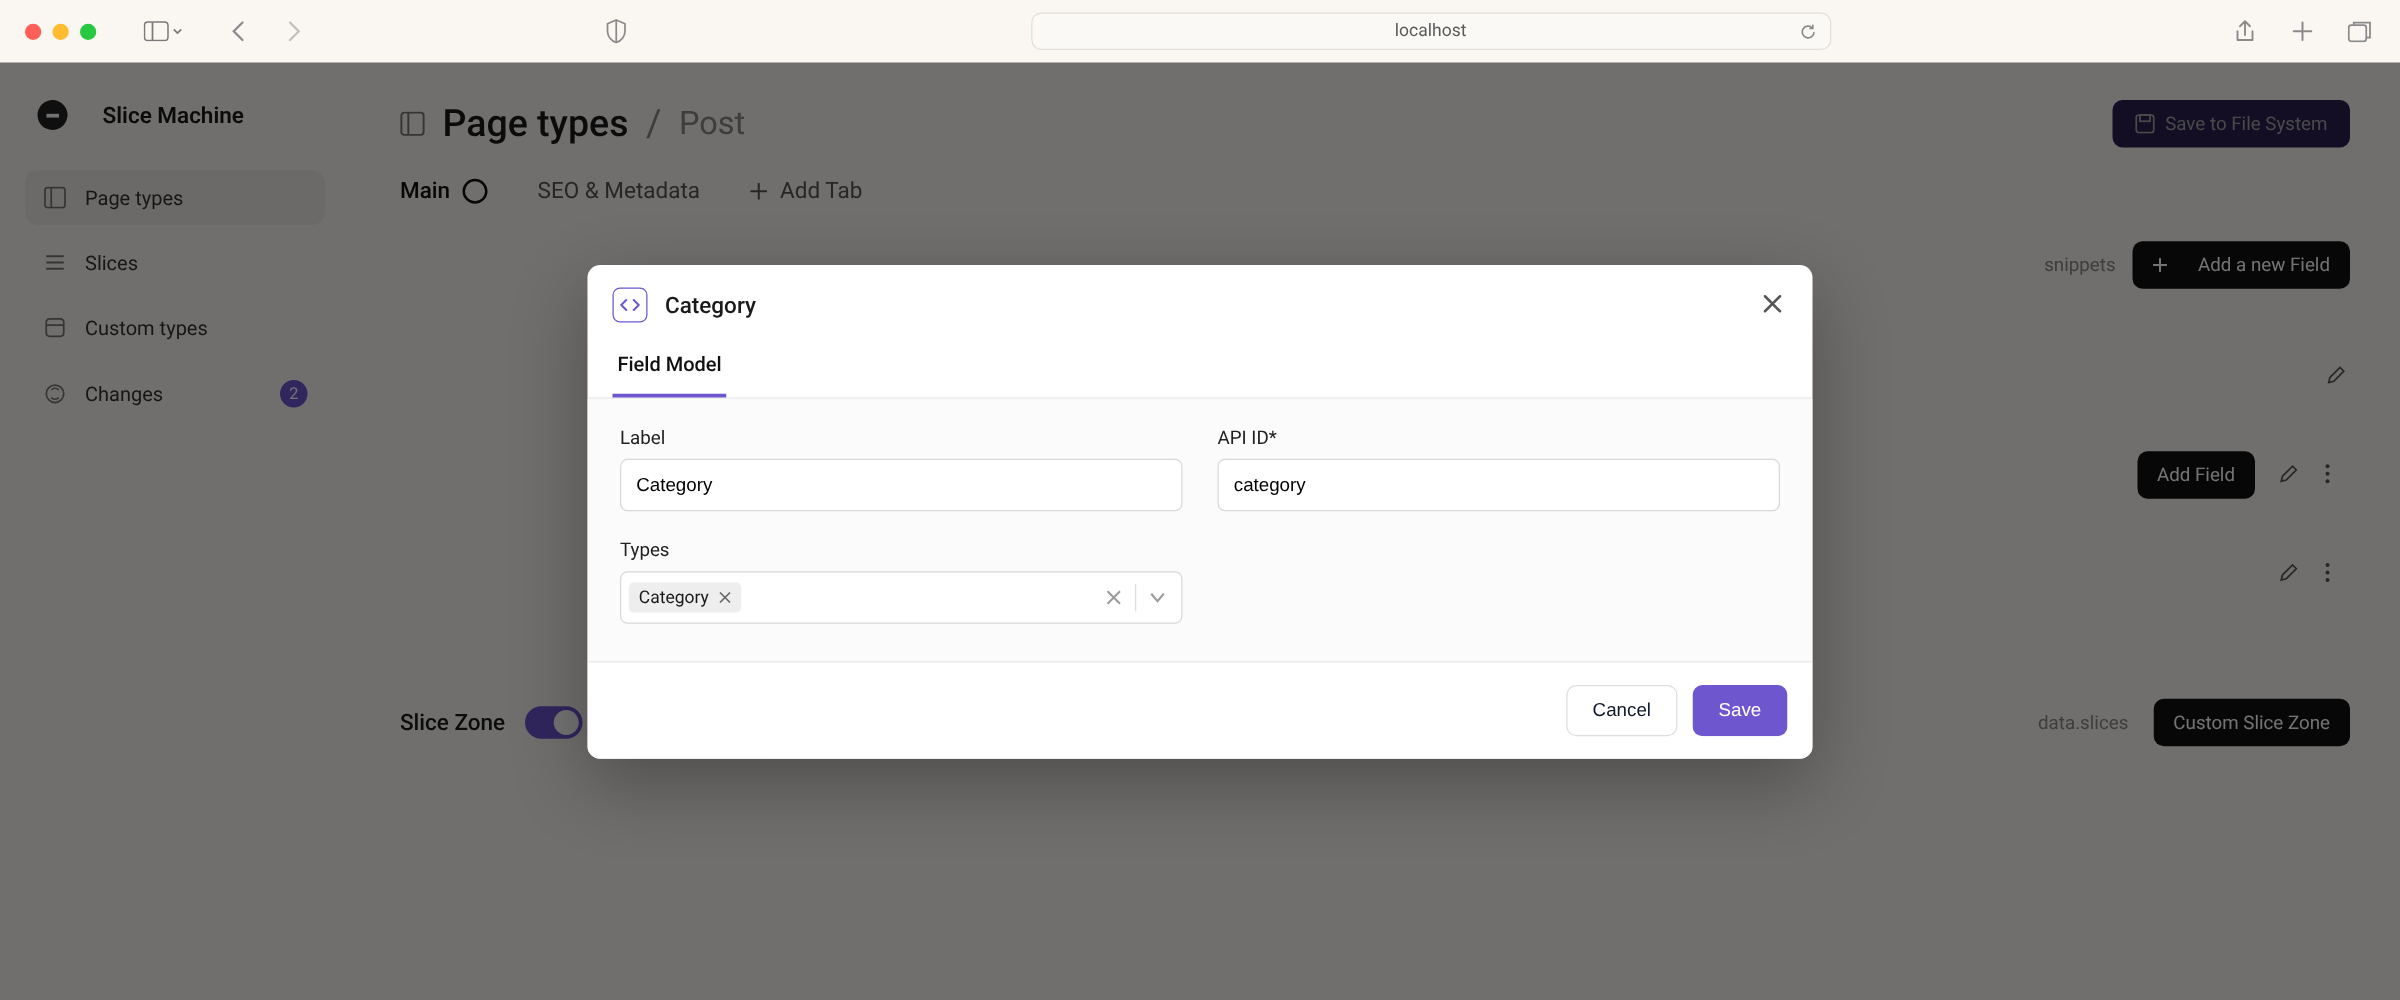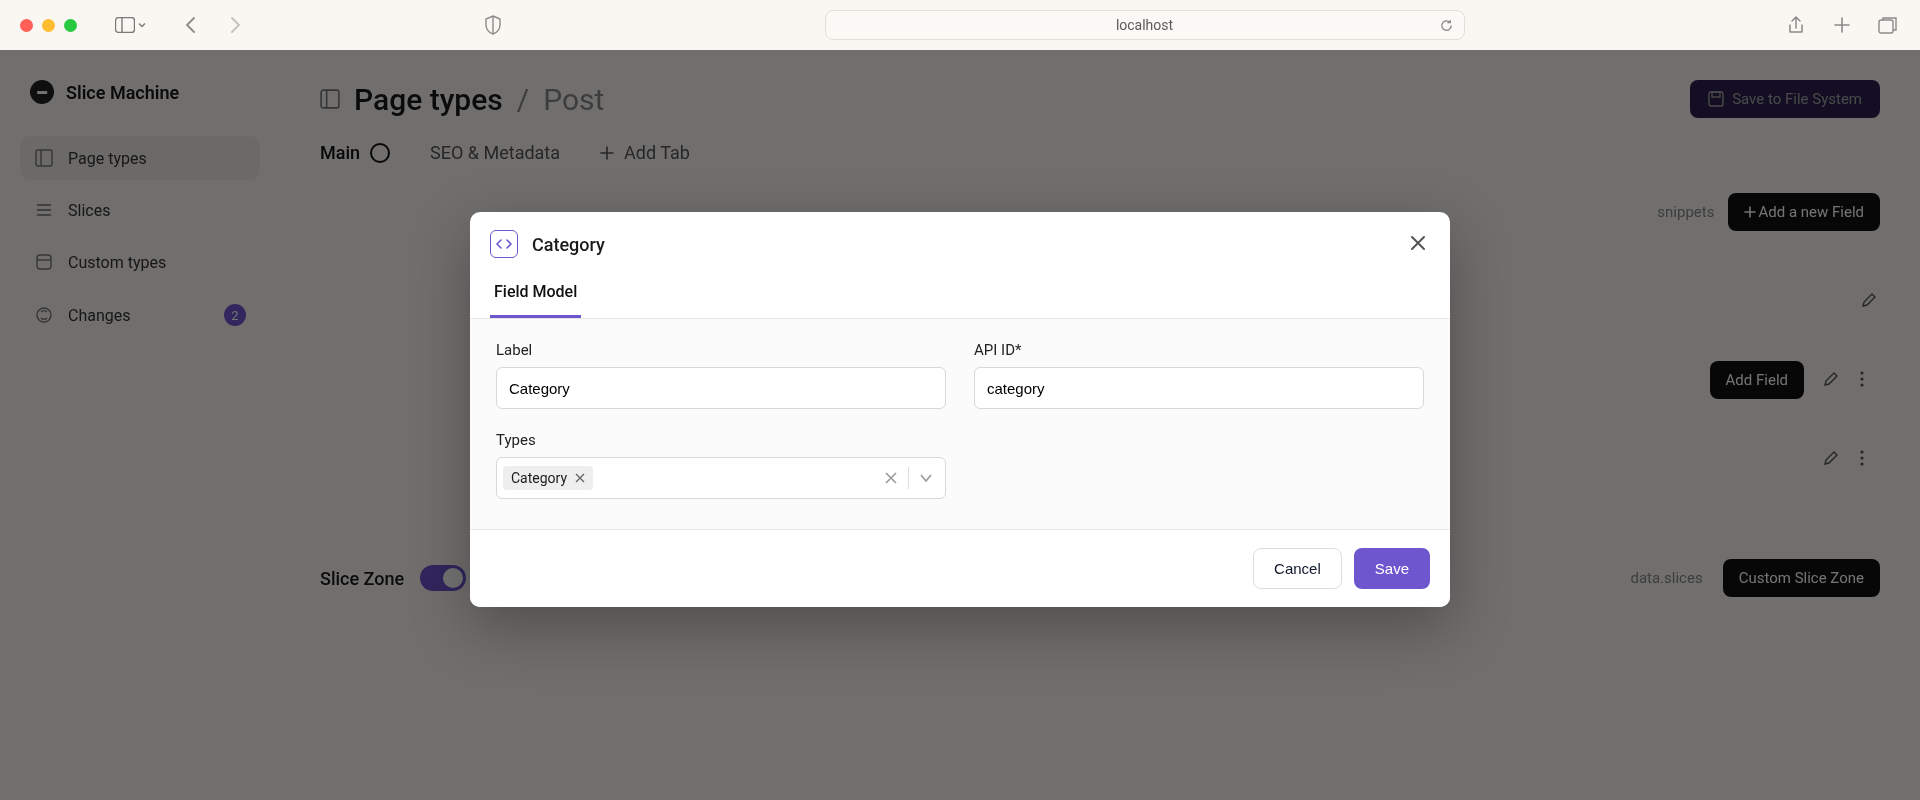--- a/index.html
+++ b/index.html
@@ -51,51 +51,51 @@
   .right-chrome { display:flex; gap:22px; margin-left:auto; color:#7a7a7a; }
 
   
   .app-bg {
     position:absolute; top:50px; left:0; right:0; bottom:0;
     display:flex;
   }
   .bg-sidebar {
     width:280px; padding:30px 20px; display:flex; flex-direction:column; gap:8px;
   }
-  .brand { display:flex; align-items:center; gap:12px; font-weight:600; font-size:18px; margin-bottom:24px; padding:0 10px;}
+  .brand { display:flex; align-items:center; gap:28px; font-weight:600; font-size:18px; margin-bottom:24px; padding:0 10px;}
   .brand-logo { width:24px; height:24px; border-radius:50%; background:#222; transform:rotate(-20deg); position:relative; }
   .brand-logo::after{content:''; position:absolute; left:30%; top:45%; width:40%; height:3px; background:#fff; transform:rotate(20deg);}
   .nav-item {
     display:flex; align-items:center; gap:14px; padding:12px 14px; border-radius:10px;
     color:#333; font-size:16px;
   }
   .nav-item.active { background:#efece8; }
   .nav-icon { width:20px; height:20px; color:#777; flex-shrink:0; display:flex; align-items:center; justify-content:center;}
   .nav-item .badge {
     margin-left:auto; background:var(--purple); color:#fff; width:22px; height:22px;
     border-radius:50%; display:flex; align-items:center; justify-content:center; font-size:13px;
   }
 
   .bg-main { flex:1; padding:20px 40px; position:relative; }
   .page-header { display:flex; align-items:center; gap:14px; margin-top:10px;}
   .page-header .crumb { font-size:30px; font-weight:500; }
   .page-header .sep { font-size:30px; color:#888; }
-  .page-header .leaf { font-size:30px; color:#888; font-weight:400; }
+  .page-header .leaf { font-size:26px; color:#888; font-weight:400; }
   .save-fs {
     margin-left:auto; background:#2a2050; color:#a3a3a3; padding:10px 18px; border-radius:8px;
     display:flex; gap:8px; align-items:center; font-size:15px;
   }
   .tab-row { display:flex; gap:40px; margin-top:24px; align-items:center; }
   .tab { font-size:18px; color:#555; display:flex; gap:10px; align-items:center;}
   .tab.active { color:#111; font-weight:500; }
   .gear-chip { width:20px;height:20px;border-radius:50%;border:2px solid currentColor; position:relative;}
   .content-block {
     margin-top:30px; display:flex; justify-content:flex-end; gap:14px; align-items:center;
   }
-  .pill-dark { background:#111; color:#fff; padding:10px 16px; border-radius:8px; font-size:15px; display:flex; gap:2px; align-items:center;}
+  .pill-dark { background:#111; color:#fff; padding:10px 16px; border-radius:8px; font-size:15px; display:flex; gap:24px; align-items:center;}
   .muted-txt { color:#888; font-size:15px; }
   .row-edit { display:flex; justify-content:flex-end; gap:18px; align-items:center; margin-top:30px; }
   .icon-btn-sm { color:#555; width:20px; height:20px; }
   .slice-zone-row {
     display:flex; align-items:center; gap:16px; margin-top:40px; padding-top:20px;
   }
   .toggle {
     width:46px; height:26px; background:var(--purple); border-radius:13px; position:relative;
   }
   .toggle::after { content:''; position:absolute; right:3px; top:3px; width:20px; height:20px; background:#fff; border-radius:50%; }

